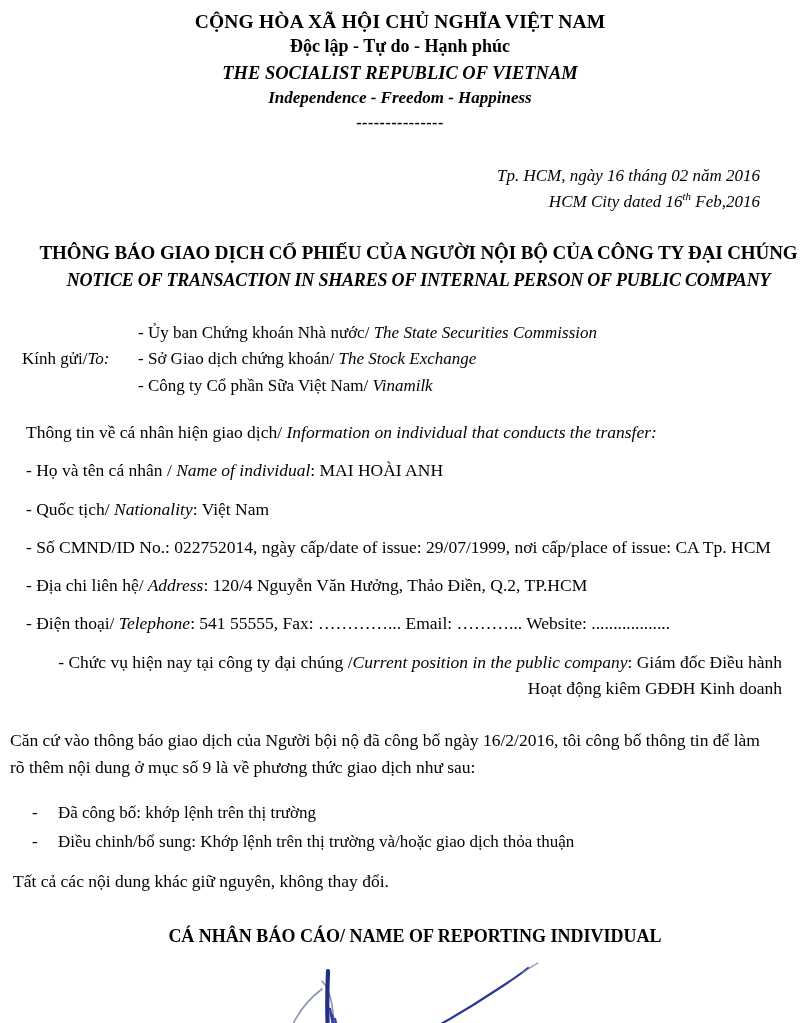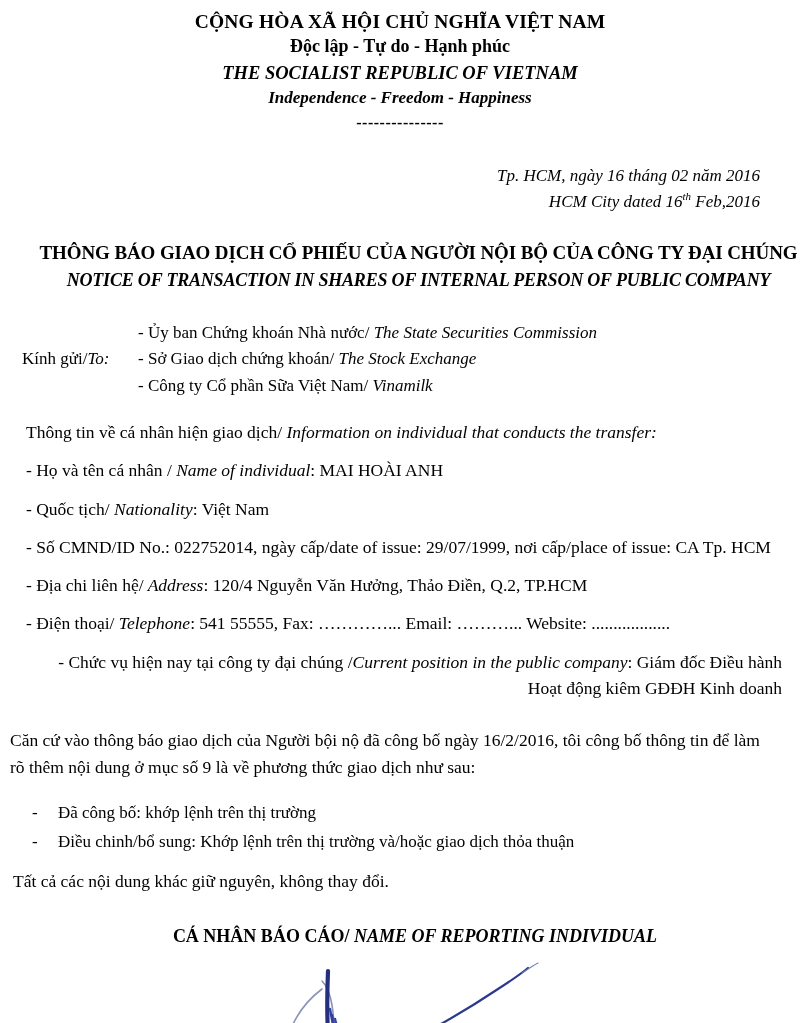--- a/index.html
+++ b/index.html
@@ -172,21 +172,20 @@
 
   
   .sign-title {
     text-align: center;
     margin-top: 32px;
     font-size: 18px;
     font-weight: bold;
     padding-left: 30px;
   }
   .sign-title .en {
-    font-style: italic;
   }
 
   .signature-area {
     position: relative;
     height: 175px;
     margin-top: 2px;
   }
   .signature-svg {
     position: absolute;
     left: 250px;

